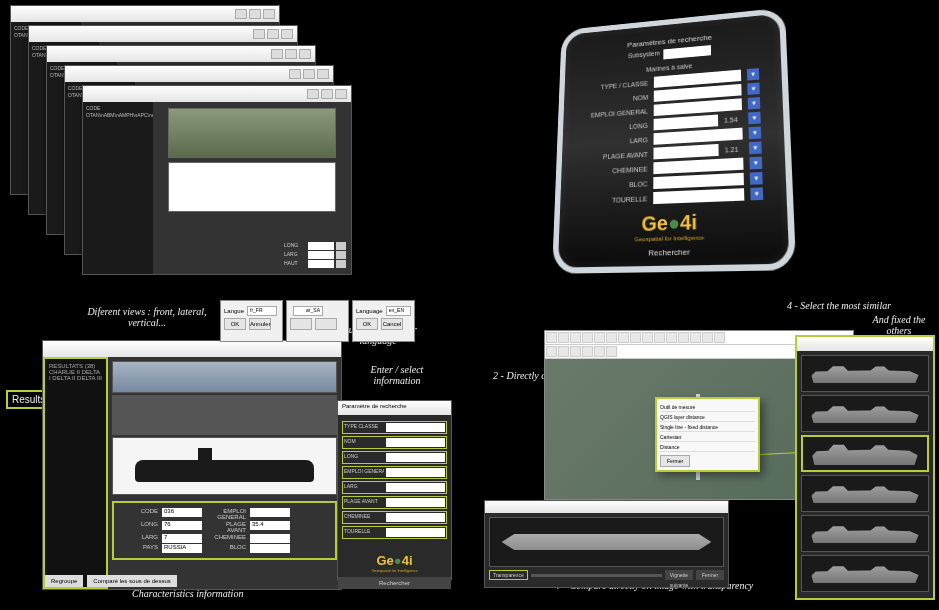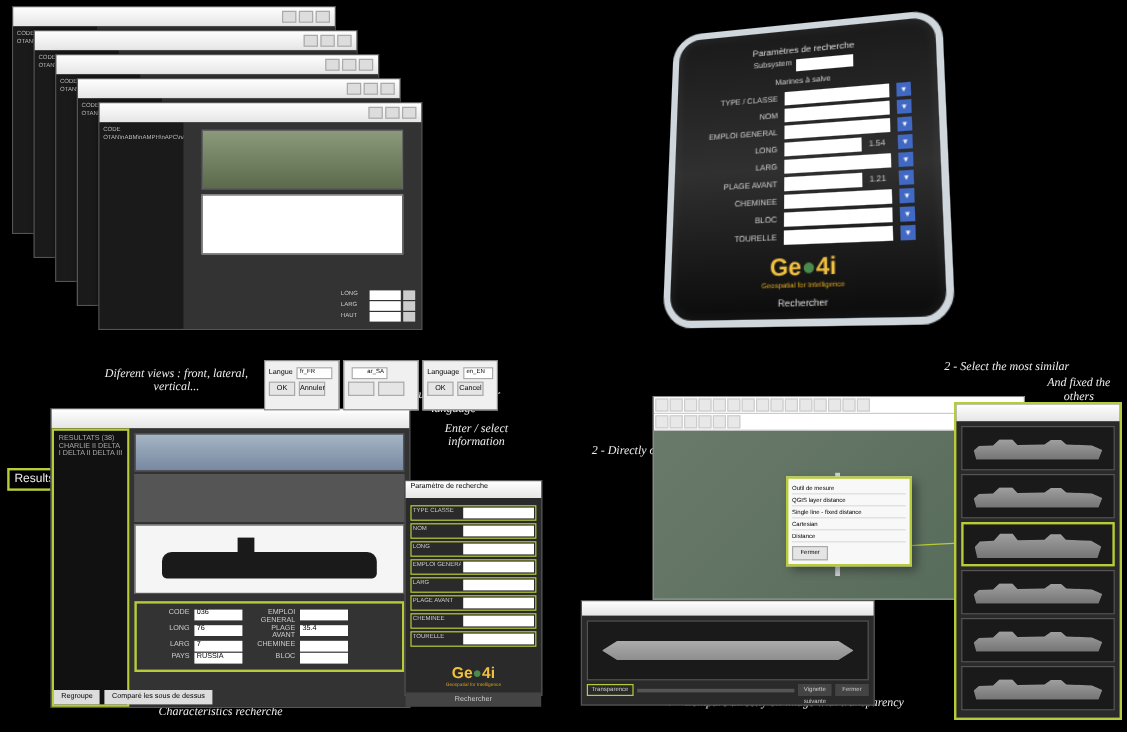--- a/index.html
+++ b/index.html
@@ -378,23 +378,23 @@
   </div>
 </div>
 
 <div class="botleft">
 
   <div class="callout box" style="left:4px; top:90px;">Results</div>
   <div class="callout" style="left:80px; top:6px; width:130px;">Diferent views :
 front, lateral, vertical...</div>
   <div class="callout" style="left:326px; top:24px; width:100px;">You can select
 your language</div>
-  <div class="callout" style="left:350px; top:52px; width:90px;">Enter / select
+  <div class="callout" style="left:350px; top:64px; width:90px;">Enter / select
 information</div>
-  <div class="callout" style="left:130px; top:288px;">Characteristics recherche</div>
+  <div class="callout" style="left:130px; top:288px;">Characteristics information</div>
 
   <div class="detail-win">
     <div class="dw-title"></div>
     <div class="dw-body">
       <div class="dw-side" style="border:2px solid #b8cc3a;">RESULTATS (38)
 CHARLIE II
 DELTA I
 DELTA II
 DELTA III</div>
       <div class="dw-main">
@@ -508,21 +508,21 @@
       <div class="t">Ge<span style="color:#4a8a4a;">●</span>4i</div>
       <div class="s">Geospatial for Intelligence</div>
     </div>
     <div class="sp-btn">Rechercher</div>
   </div>
 </div>
 
 <div class="botright">
   <div class="callout" style="left:0; top:70px; width:120px;">2 - Directly on QGis</div>
   <div class="callout" style="left:250px; top:175px; width:110px;">1 – Measurement</div>
-  <div class="callout" style="left:280px; top:0; width:170px;">2 - Select the most similar</div>
+  <div class="callout" style="left:280px; top:0; width:170px;">4 - Select the most similar</div>
   <div class="callout" style="left:390px; top:14px; width:70px;">And fixed
 the others</div>
   <div class="callout" style="left:80px; top:280px; width:200px;">4 – Compare directly on image
 with transparency</div>
 
   <div class="qgis">
     <div class="qgis-tb">
       <div class="i"></div>
         <div class="i"></div>
         <div class="i"></div>

